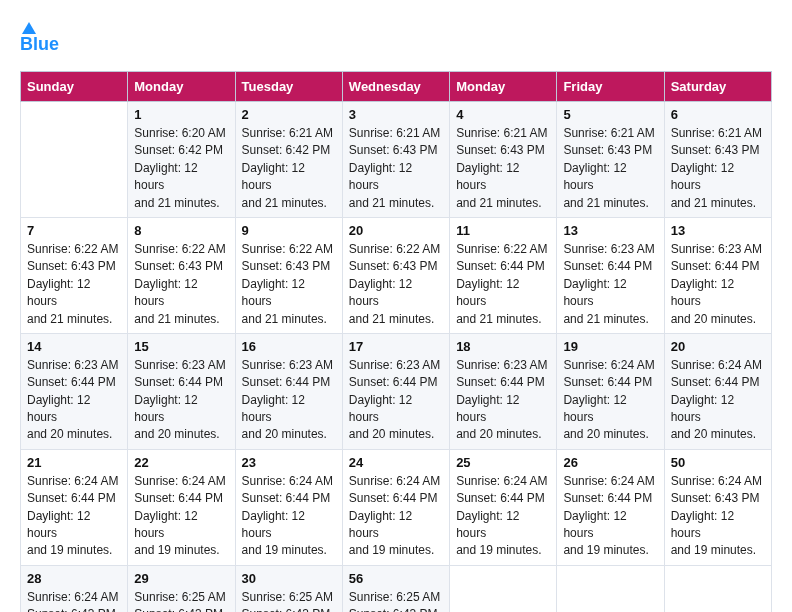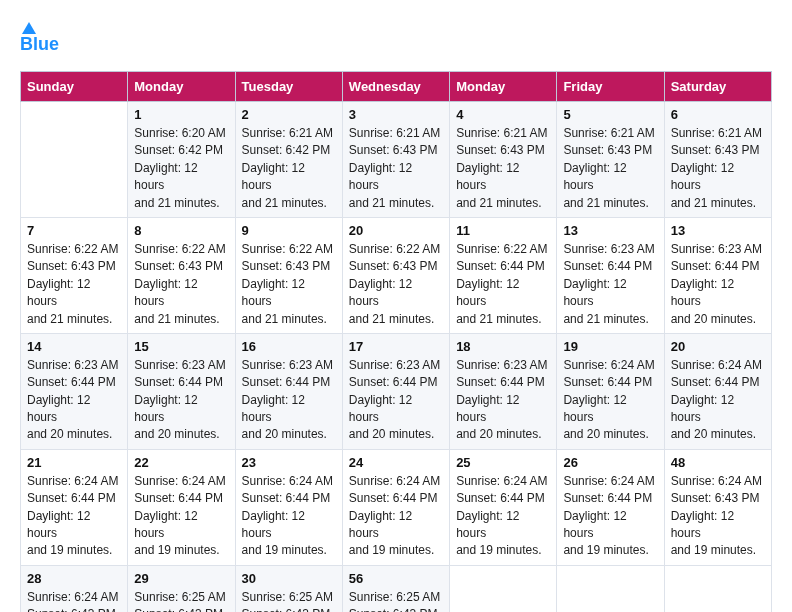--- a/index.html
+++ b/index.html
@@ -295,21 +295,21 @@
 and 19 minutes.</div>
         </td>
         <td>
           <span class="day-number">26</span>
           <div class="day-info" style="white-space: pre-line;">Sunrise: 6:24 AM
 Sunset: 6:44 PM
 Daylight: 12 hours
 and 19 minutes.</div>
         </td>
         <td>
-          <span class="day-number">48</span>
+          <span class="day-number">50</span>
           <div class="day-info" style="white-space: pre-line;">Sunrise: 6:24 AM
 Sunset: 6:43 PM
 Daylight: 12 hours
 and 19 minutes.</div>
         </td>
       </tr>
       <tr>
         <td>
           <span class="day-number">28</span>
           <div class="day-info" style="white-space: pre-line;">Sunrise: 6:24 AM

